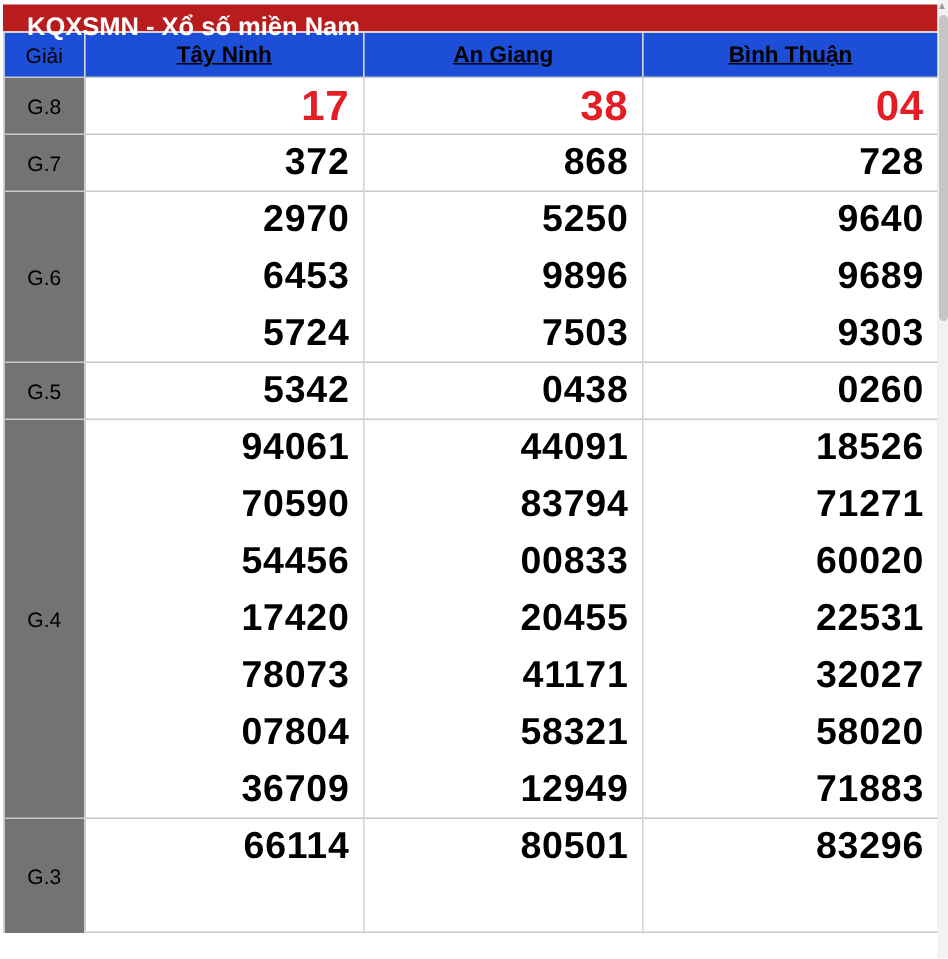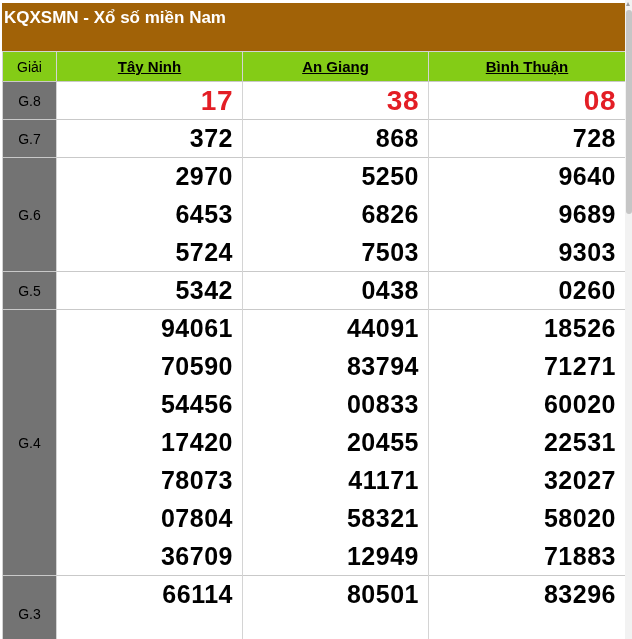--- a/index.html
+++ b/index.html
@@ -5,23 +5,23 @@
   * { margin:0; padding:0; box-sizing:border-box; }
   html,body{
     width:632px; height:639px; overflow:hidden;
     background:#ffffff;
     font-family:"Liberation Sans","DejaVu Sans",sans-serif;
     position:relative;
   }
   .page{ position:absolute; left:2px; top:3px; width:623px; }
 
   .title-bar{
-    background:#a16207; color:#ffffff;
-    height:48px; line-height:30px;
-    padding-left:2px;
+    background:#b91c1c; color:#ffffff;
+    height:18px; line-height:30px;
+    padding-left:16px;
     font-size:17px; font-weight:bold;
   }
 
   .breadcrumb{
     height:25px; line-height:25px;
     padding-left:7px;
     font-size:13px; font-weight:bold;
     color:#c40000;
     white-space:nowrap;
   }
@@ -44,21 +44,21 @@
   table.results th, table.results td{
     border-left:1px solid #d4d4d4;
     border-right:1px solid #d4d4d4;
     vertical-align:middle;
   }
   tr.head-row{ height:30px; }
   tr.head-row th{
     border-top:1px solid #d4d4d4;
     border-bottom:1px solid #c9c9c9;
     font-size:15px; font-weight:bold; text-align:center;
-    background:#84cc16; color:#000;
+    background:#1d4ed8; color:#000;
   }
   tr.head-row th.label-head{ font-weight:normal; font-size:14px; }
   tr.head-row a{
     color:#000; text-decoration:underline; cursor:pointer; font-weight:bold;
   }
 
   tr.num-row{ height:38px; }
   tr.group-start td, tr.group-start th{ border-top:1px solid #c9c9c9; }
   table.results tr:last-child td, table.results tr:last-child th{ border-bottom:1px solid #c9c9c9; }
 
@@ -115,37 +115,37 @@
         <th><a>Tây Ninh</a></th>
         <th><a>An Giang</a></th>
         <th><a>Bình Thuận</a></th>
       </tr>
     </thead>
     <tbody id="results-body">
         <tr class="num-row group-start">
           <td class="prize-label" rowspan="1">G.8</td>
           <td class="num red">17</td>
           <td class="num red">38</td>
-          <td class="num red">08</td>
+          <td class="num red">04</td>
         </tr>
         <tr class="num-row group-start">
           <td class="prize-label" rowspan="1">G.7</td>
           <td class="num">372</td>
           <td class="num">868</td>
           <td class="num">728</td>
         </tr>
         <tr class="num-row group-start">
           <td class="prize-label" rowspan="3">G.6</td>
           <td class="num">2970</td>
           <td class="num">5250</td>
           <td class="num">9640</td>
         </tr>
         <tr class="num-row">
           <td class="num">6453</td>
-          <td class="num">6826</td>
+          <td class="num">9896</td>
           <td class="num">9689</td>
         </tr>
         <tr class="num-row">
           <td class="num">5724</td>
           <td class="num">7503</td>
           <td class="num">9303</td>
         </tr>
         <tr class="num-row group-start">
           <td class="prize-label" rowspan="1">G.5</td>
           <td class="num">5342</td>

